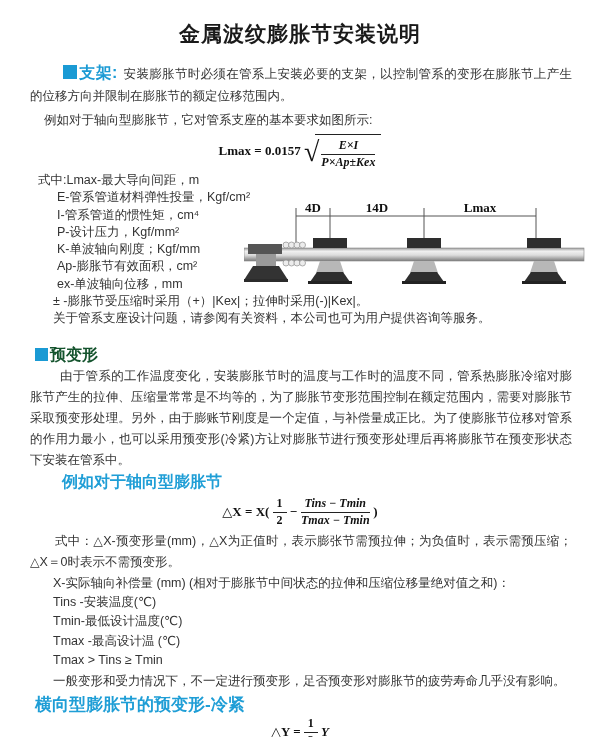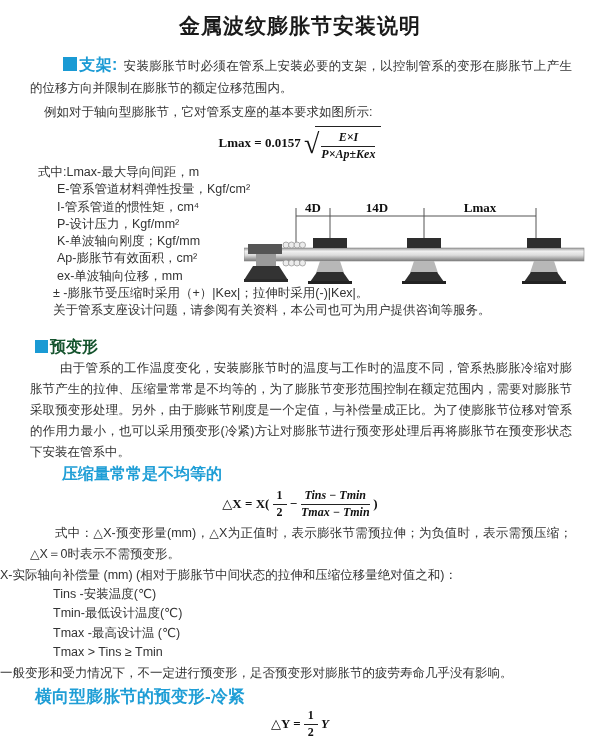--- a/index.html
+++ b/index.html
@@ -1,19 +1,19 @@
 <!DOCTYPE html>
 <html><head>
 <meta charset="utf-8">
 <style>
   * { box-sizing: border-box; }
   body { margin:0; background:#ffffff; font-family:"Liberation Sans","DejaVu Sans",sans-serif; }
   .page { width:600px; height:737px; background:#fff; position:relative; overflow:hidden; color:#333; }
 
-  .title { padding-top:12px; margin:0; text-align:center; font-size:21px; font-weight:bold;
+  .title { padding-top:12px; margin:8px; text-align:center; font-size:21px; font-weight:bold;
            color:#1a1a1a; letter-spacing:1px; line-height:28px; }
 
   .para { font-size:12.5px; line-height:22px; color:#333; margin:0; text-align:justify; }
   .support-intro { margin-top:14px; padding:0 28px 0 30px; text-indent:33px; }
   .sec-square { display:inline-block; width:14px; height:14px; background:#1a9ad4; vertical-align:-1px; margin-right:2px; }
   .sec-head-inline { color:#1a9ad4; font-size:16px; font-weight:bold; margin-right:6px; }
   .example-line { padding-left:44px; margin-top:3px; font-size:12.5px; line-height:20px; }
 
   
   .formula { text-align:center; font-family:"Liberation Serif","DejaVu Serif",serif; font-weight:bold;
@@ -38,21 +38,21 @@
   .sec-head { margin:16px 0 0 35px; height:22px; line-height:22px; }
   .sec-head .sec-square { width:13px; height:13px; }
   .sec-head .txt { color:#14532d; font-size:16px; font-weight:bold; }
 
   .predeform-para { padding:0 28px 0 30px; text-indent:30px; line-height:21px; }
 
   .sub-head { margin:0 0 0 62px; font-size:16px; font-weight:bold; color:#1f9ed6; height:22px; line-height:22px; }
   .sub-head-2 { margin-left:35px; font-size:17px; height:24px; line-height:24px; margin-top:2px; }
 
   .explain-para { padding:0 28px 0 30px; text-indent:25px; line-height:21px; }
-  .plain-line { font-size:12.5px; line-height:20px; }
+  .plain-line { padding-left:53px; font-size:12.5px; line-height:20px; }
   .t-line { padding-left:53px; font-size:12.5px; line-height:19.5px; }
 
   
   .diagram { position:absolute; left:244px; top:196px; width:350px; height:100px; }
 </style>
 </head>
 <body>
 
 <div class="page">
 
@@ -139,21 +139,21 @@
       <polygon points="290,65 310,65 314,77 286,77" fill="#b8b8b8"></polygon>
       <polygon points="280,86 320,86 313,76 287,76" fill="#2e2e2e"></polygon>
       <rect x="278" y="85" width="44" height="3" fill="#222"></rect>
     </g>
   </svg>
 
   <div class="sec-head"><span class="sec-square"></span><span class="txt">预变形</span></div>
 
   <p class="para predeform-para">由于管系的工作温度变化，安装膨胀节时的温度与工作时的温度不同，管系热膨胀冷缩对膨胀节产生的拉伸、压缩量常常是不均等的，为了膨胀节变形范围控制在额定范围内，需要对膨胀节采取预变形处理。另外，由于膨账节刚度是一个定值，与补偿量成正比。为了使膨胀节位移对管系的作用力最小，也可以采用预变形(冷紧)方让对膨胀节进行预变形处理后再将膨胀节在预变形状态下安装在管系中。</p>
 
-  <div class="sub-head">压缩量常常是不均等的</div>
+  <div class="sub-head">例如对于轴向型膨胀节</div>
 
   <div class="formula formula-2">
     <span>△X = X(</span>
     <span class="frac"><span class="num">1</span><span class="den">2</span></span>
     <span>−</span>
     <span class="frac it"><span class="num">Tins − Tmin</span><span class="den">Tmax − Tmin</span></span>
     <span>)</span>
   </div>
 
   <p class="para explain-para">式中：△X-预变形量(mm)，△X为正值时，表示膨张节需预拉伸；为负值时，表示需预压缩；△X＝0时表示不需预变形。</p>

